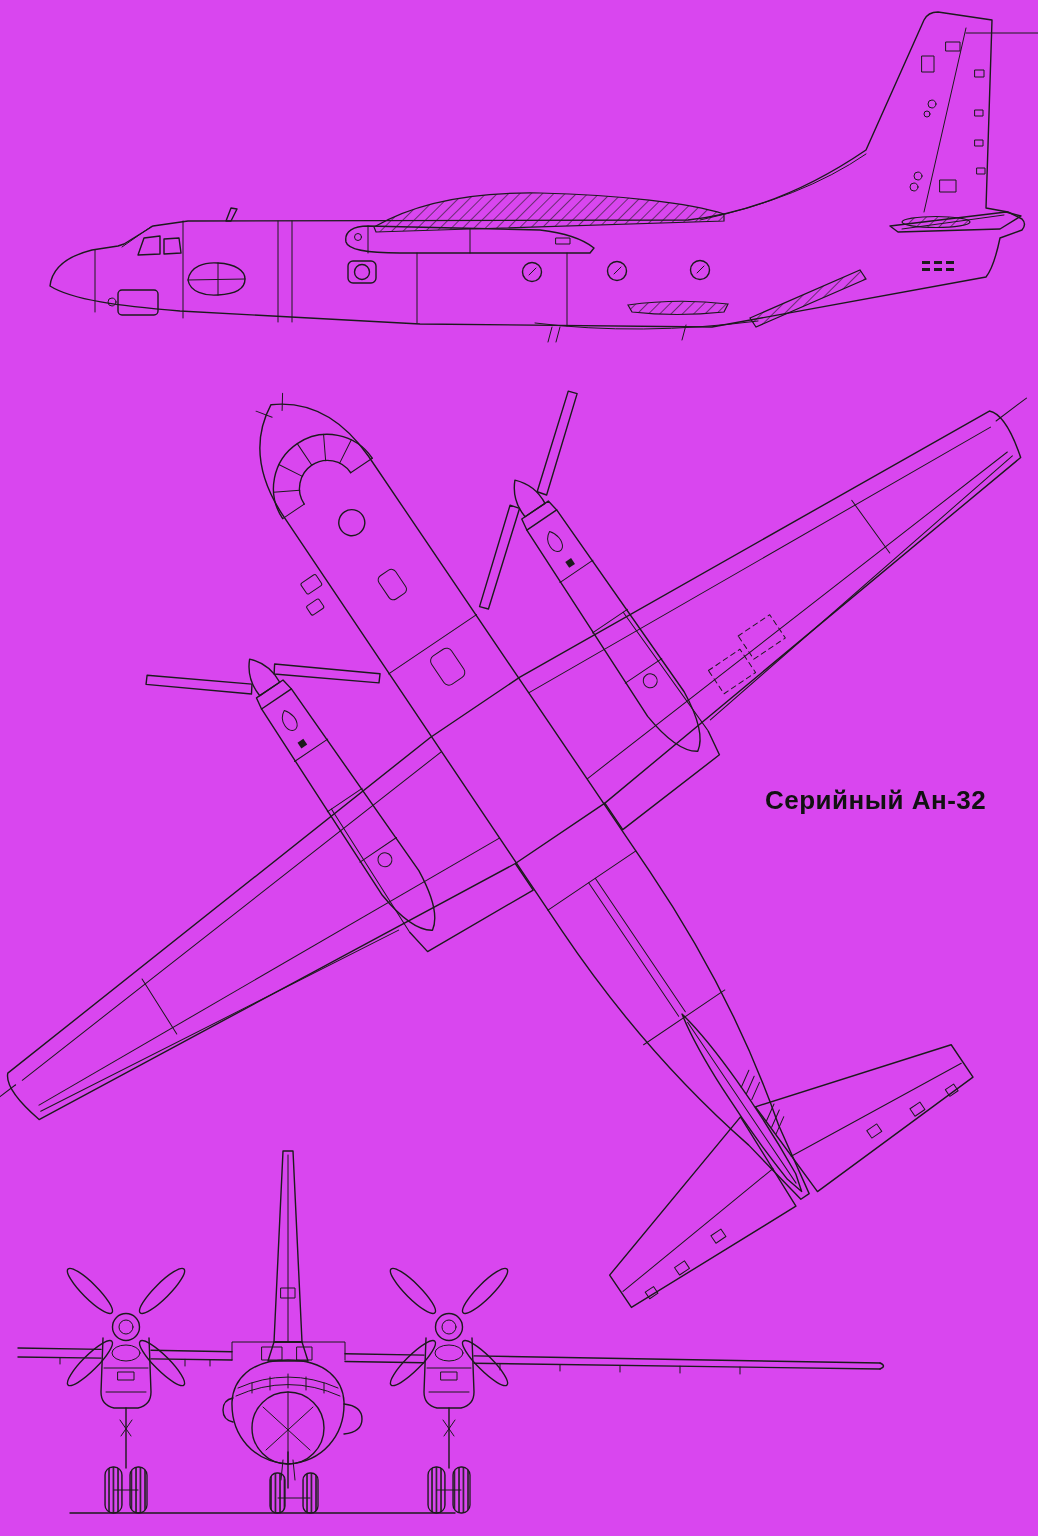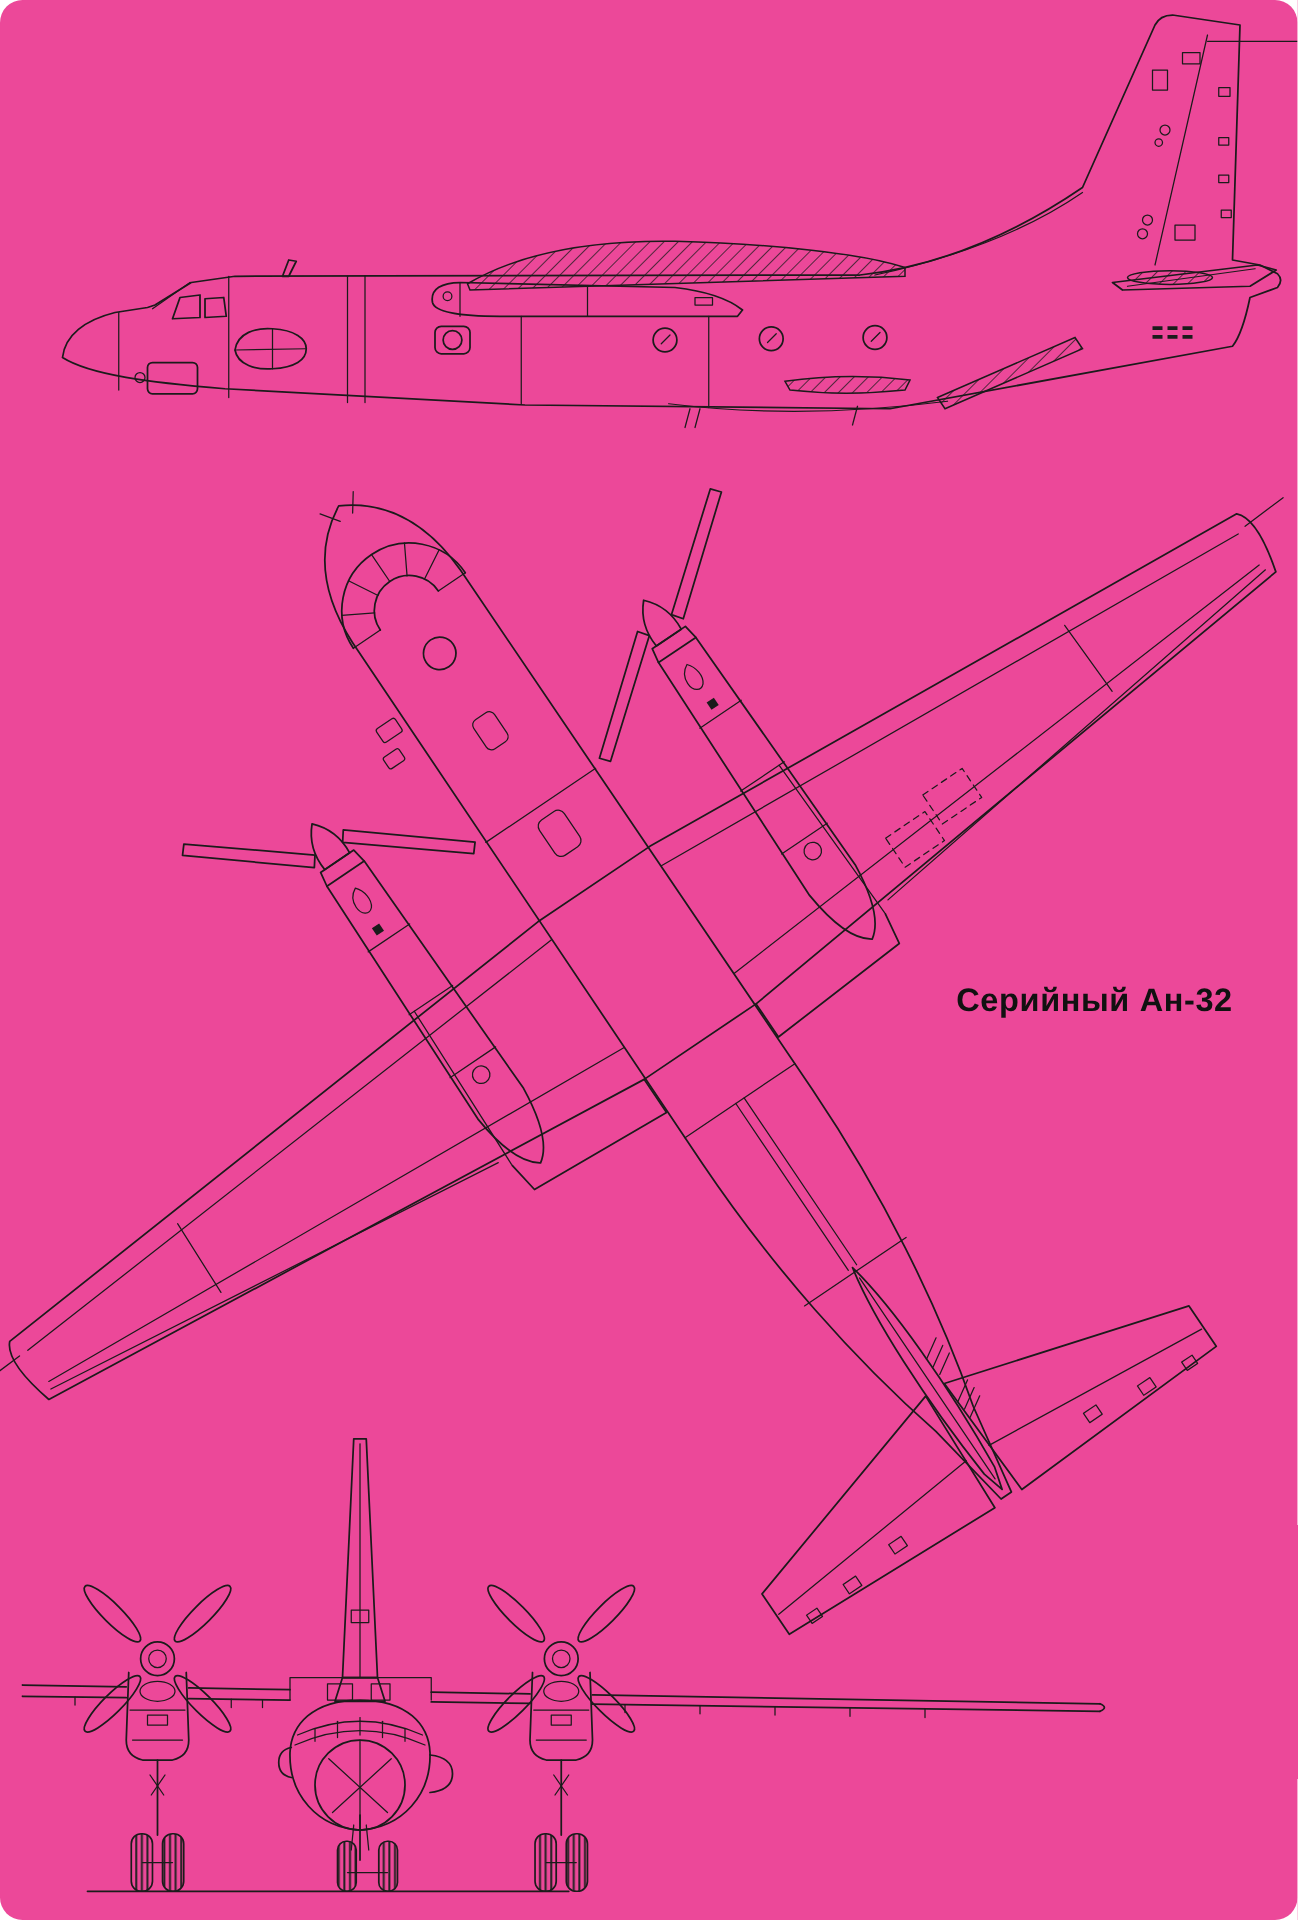--- a/index.html
+++ b/index.html
@@ -1,17 +1,17 @@
 <!DOCTYPE html>
 <html><head>
 <meta charset="utf-8">
 <style>
   html,body{margin:0;padding:0;background:#ffffff;}
-  .sheet{position:relative;width:1038px;height:1536px;background:#ec4899;overflow:hidden;
-         font-family:"Liberation Sans", sans-serif;border-radius:18px;}
+  .sheet{position:relative;width:1038px;height:1536px;background:#d946ef;overflow:hidden;
+         font-family:"Liberation Sans", sans-serif;}
   svg{position:absolute;inset:0;display:block;}
   .ink{stroke:#1b1b1b;fill:none;stroke-width:1.4;stroke-linejoin:round;stroke-linecap:round;}
   .thin{stroke:#1b1b1b;fill:none;stroke-width:1;stroke-linejoin:round;stroke-linecap:round;}
   .fillink{fill:#1b1b1b;stroke:none;}
   .hatched{fill:url(#hatch);stroke:#1b1b1b;stroke-width:1.2;}
   .tread{fill:url(#tread);stroke:#1b1b1b;stroke-width:1.3;}
   .dashed{stroke-dasharray:5 4;}
   .variant-label{font-weight:bold;font-size:26px;fill:#111;letter-spacing:0.5px;}
 </style>
 </head>

